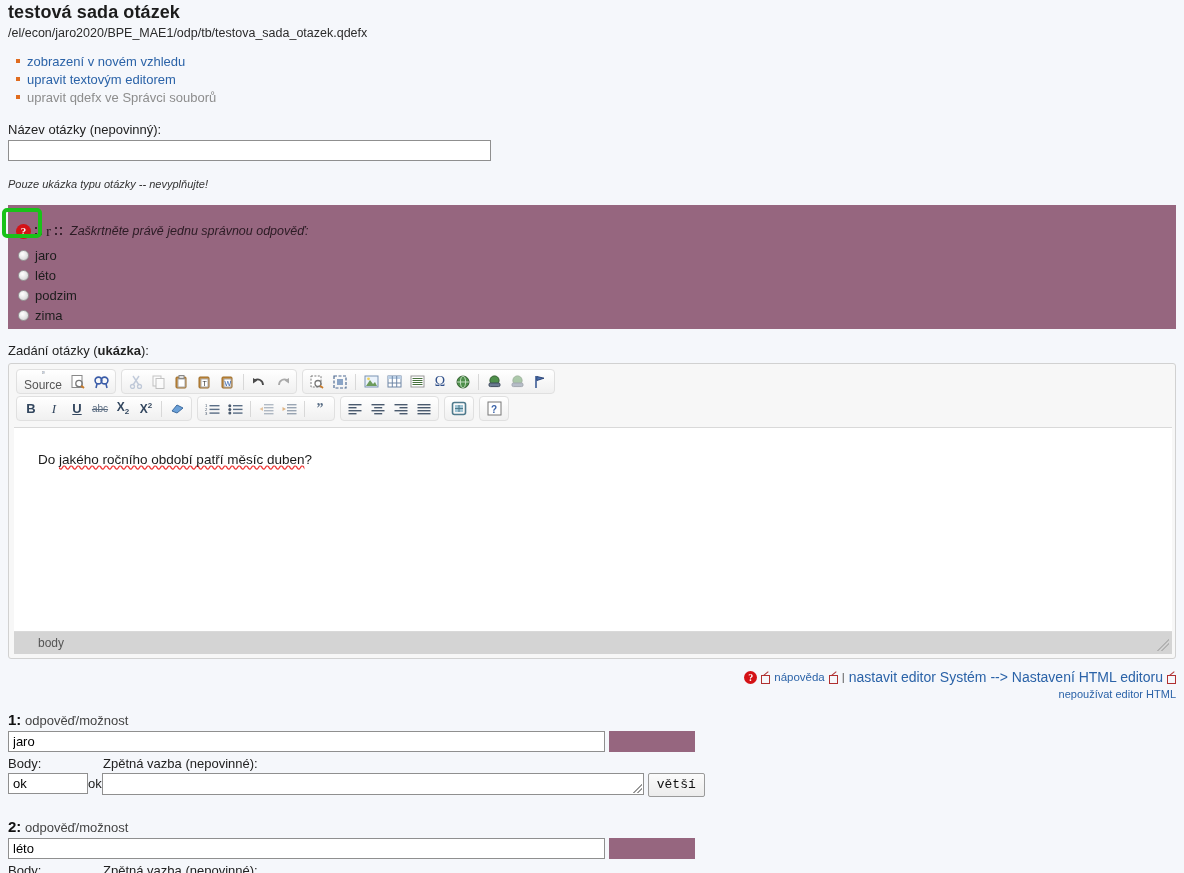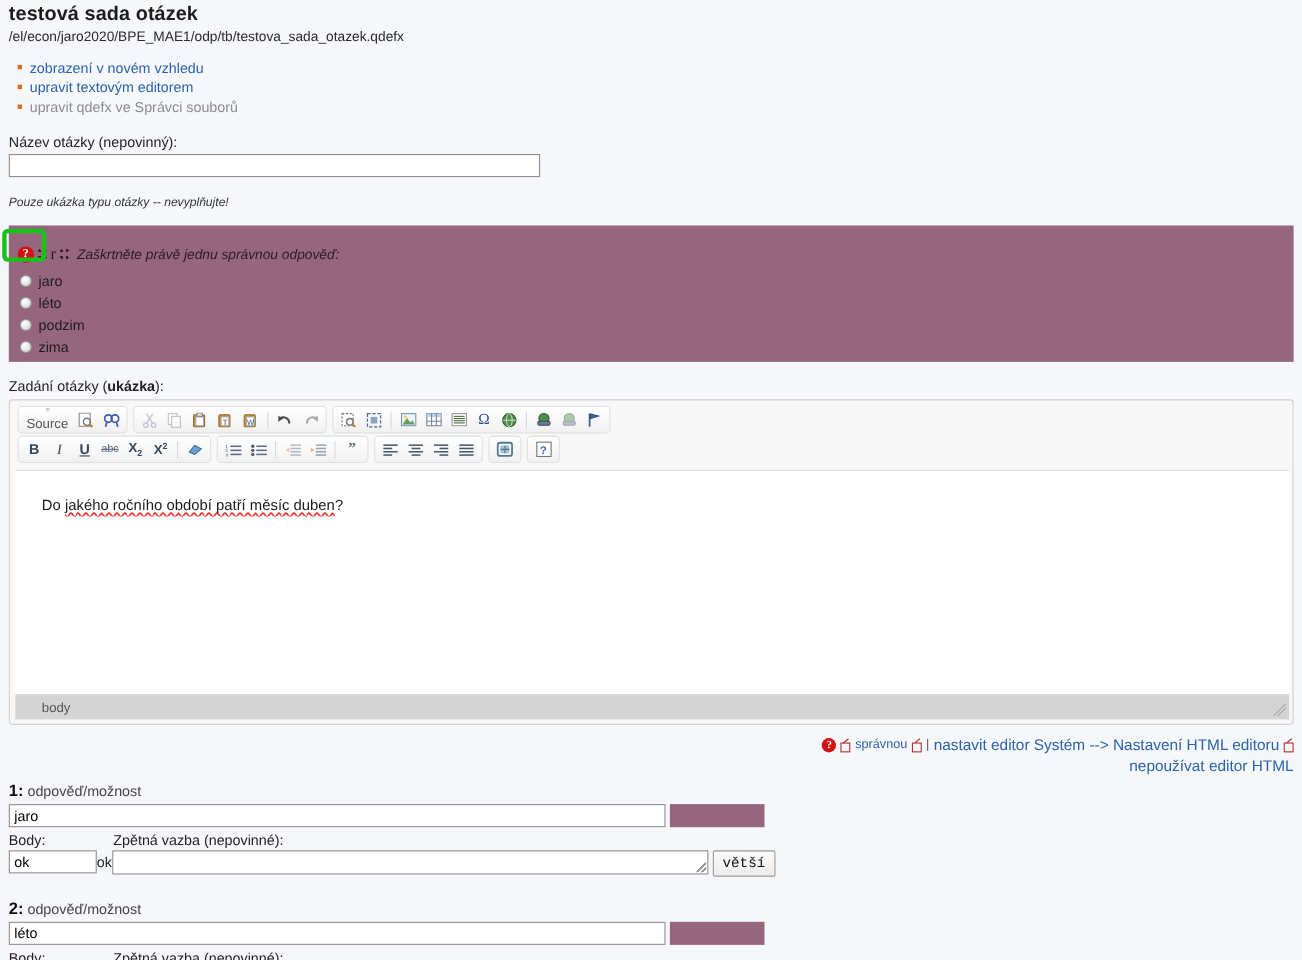--- a/index.html
+++ b/index.html
@@ -552,28 +552,28 @@
 
     <div class="cke-footer">
       <span class="elp">body</span>
       <span class="grip"></span>
     </div>
   </div>
 
   <div class="helpline">
     <span class="help-q2">?</span>
     <span class="popicon"></span>
-    <a class="lnk" style="font-size:11.5px;">správnou</a>
+    <a class="lnk" style="font-size:11.5px;">nápověda</a>
     <span class="popicon"></span>
     <span class="sep-pipe">|</span>
     <a class="lnk" style="font-size:14px;">nastavit editor Systém --&gt; Nastavení HTML editoru</a>
     <span class="popicon"></span>
   </div>
   <div class="helpline2">
-    <a class="lnk" style="font-size:14px;text-align:right;">nepoužívat editor HTML</a>
+    <a class="lnk" style="font-size:11px;text-align:right;">nepoužívat editor HTML</a>
   </div>
 
   <div class="ans" style="top:711px;">
     <div class="ans-head"><span class="num">1:</span> <span>odpověď/možnost</span></div>
     <div style="margin-top:3px;">
       <input class="ans-inp" value="jaro" style="">
       <span class="ans-swatch"></span>
     </div>
     <div class="sub-row">
       <span class="sub-lbl-body">Body:</span><span class="sub-lbl-fb">Zpětná vazba (nepovinné):</span>

